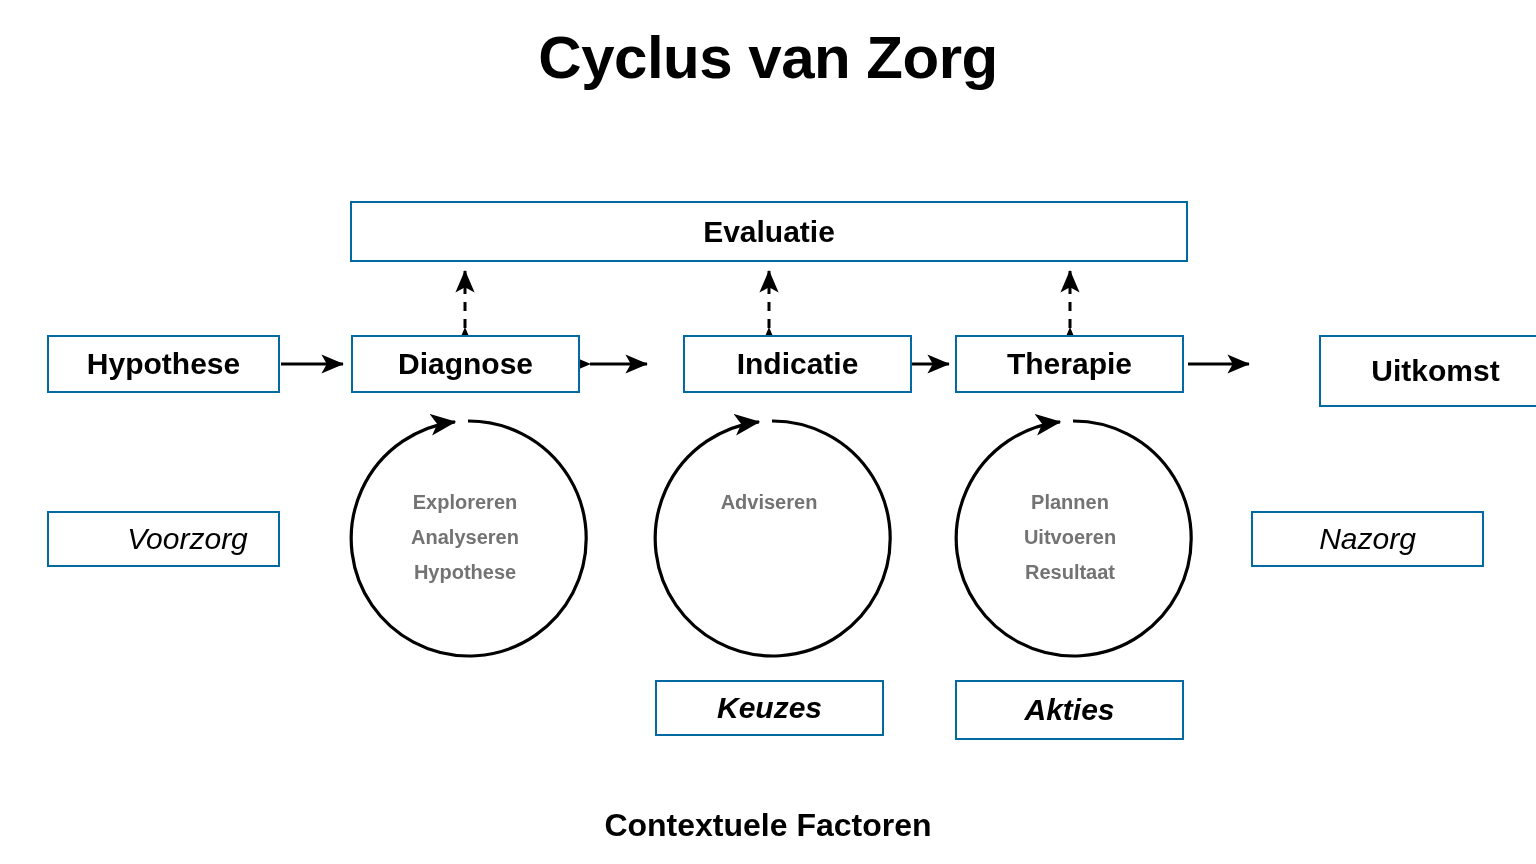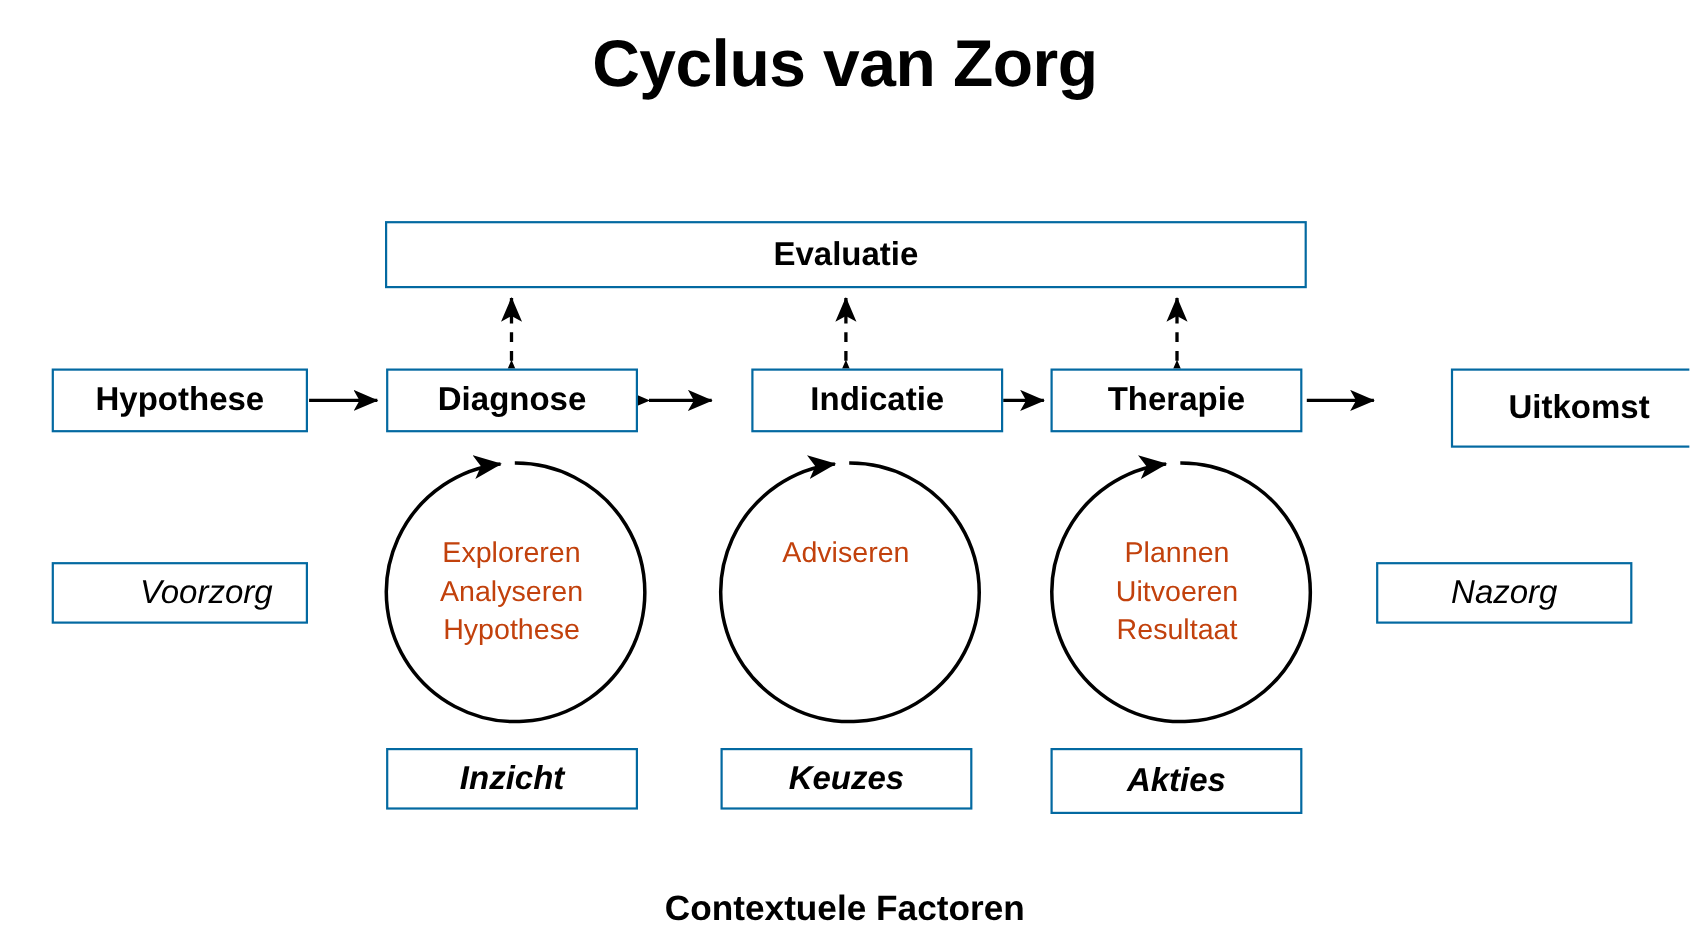--- a/index.html
+++ b/index.html
@@ -81,24 +81,24 @@
     left: 0;
     top: 0;
     width: 1536px;
     height: 864px;
     pointer-events: none;
   }
   
   .circle-text {
     position: absolute;
     text-align: center;
-    font-size: 26px;
+    font-size: 20px;
     line-height: 35px;
-    font-weight: normal;
-    color: #c2410c;
+    font-weight: bold;
+    color: #737373;
   }
   .circle-text span { display: block; white-space: nowrap; }
 </style>
 </head>
 <body>
 
 <div id="canvas">
 
   <div class="title">Cyclus van Zorg</div>
 
@@ -173,23 +173,20 @@
   <div class="circle-text" style="left:654px; top:485px; width:230px;">
     <span>Adviseren</span>
   </div>
 
   <div class="circle-text" style="left:955px; top:485px; width:230px;">
     <span>Plannen</span>
     <span>Uitvoeren</span>
     <span>Resultaat</span>
   </div>
 
-  <div class="box outcome-box" style="left:351px; top:680px; width:229px; height:56px;">
-    <span class="box-label">Inzicht</span>
-  </div>
 
   <div class="box outcome-box" style="left:655px; top:680px; width:229px; height:56px;">
     <span class="box-label">Keuzes</span>
   </div>
 
   <div class="box outcome-box" style="left:955px; top:680px; width:229px; height:60px;">
     <span class="box-label">Akties</span>
   </div>
 
   <div class="footer">Contextuele Factoren</div>

